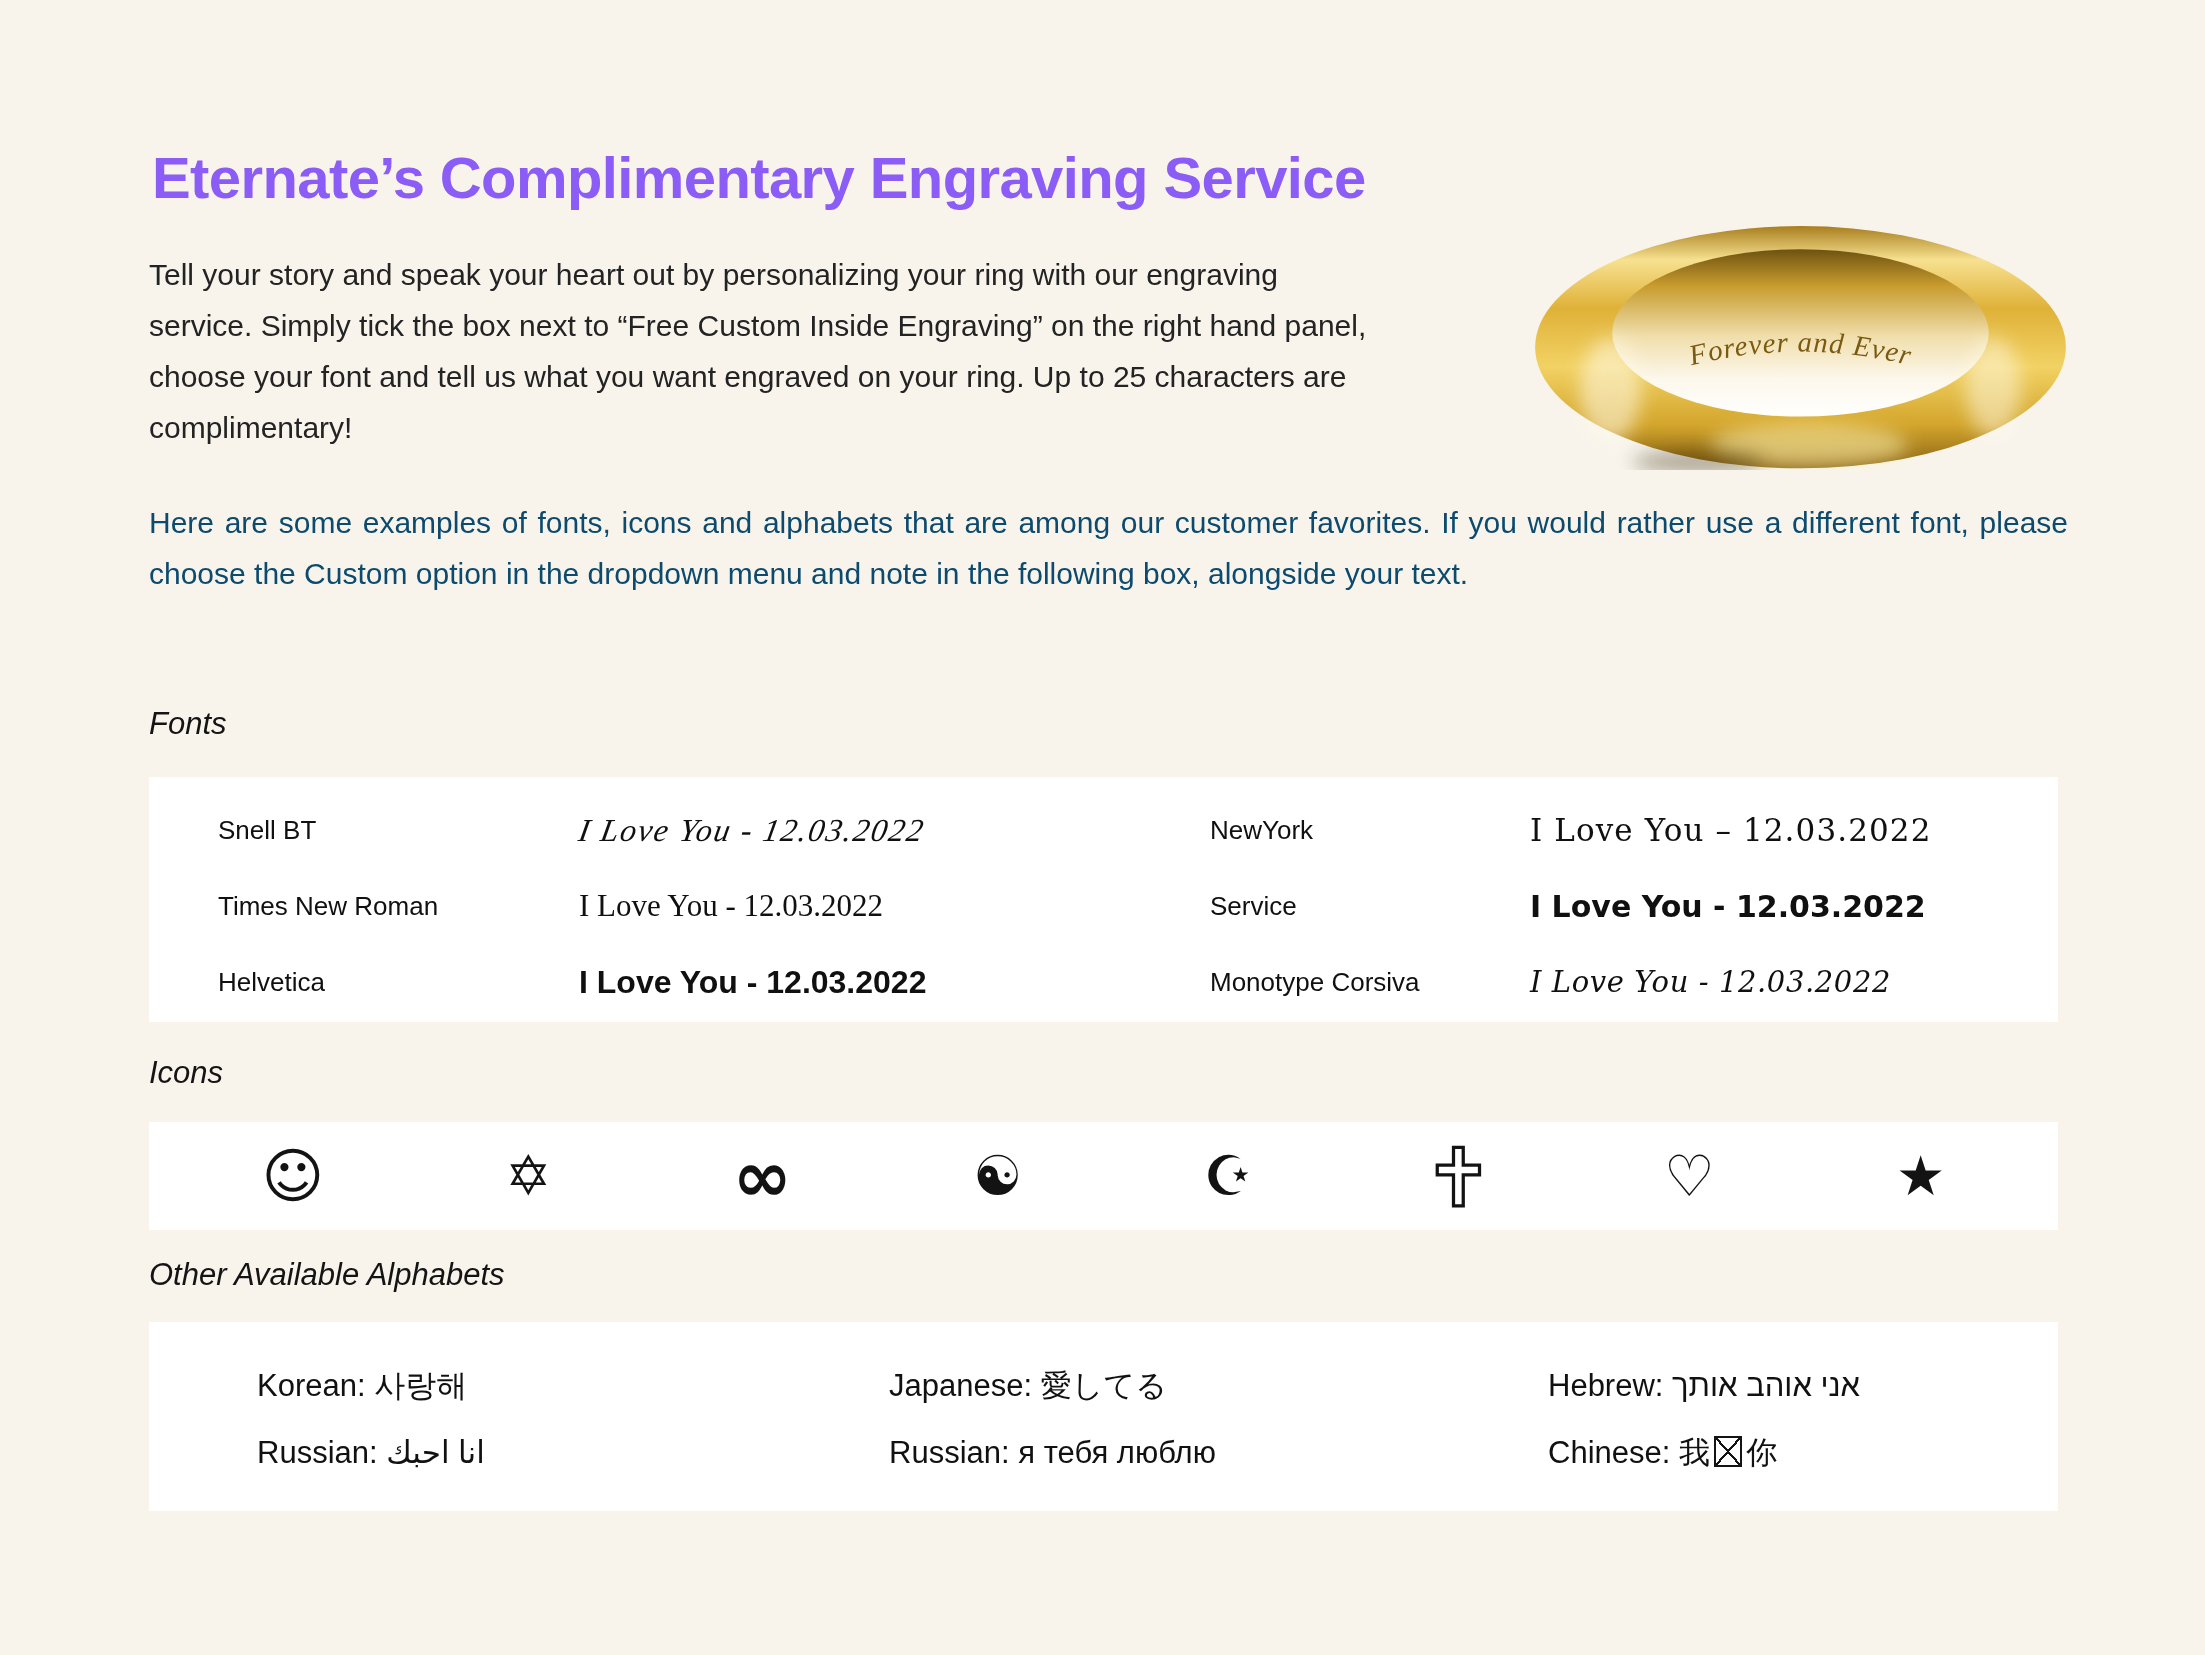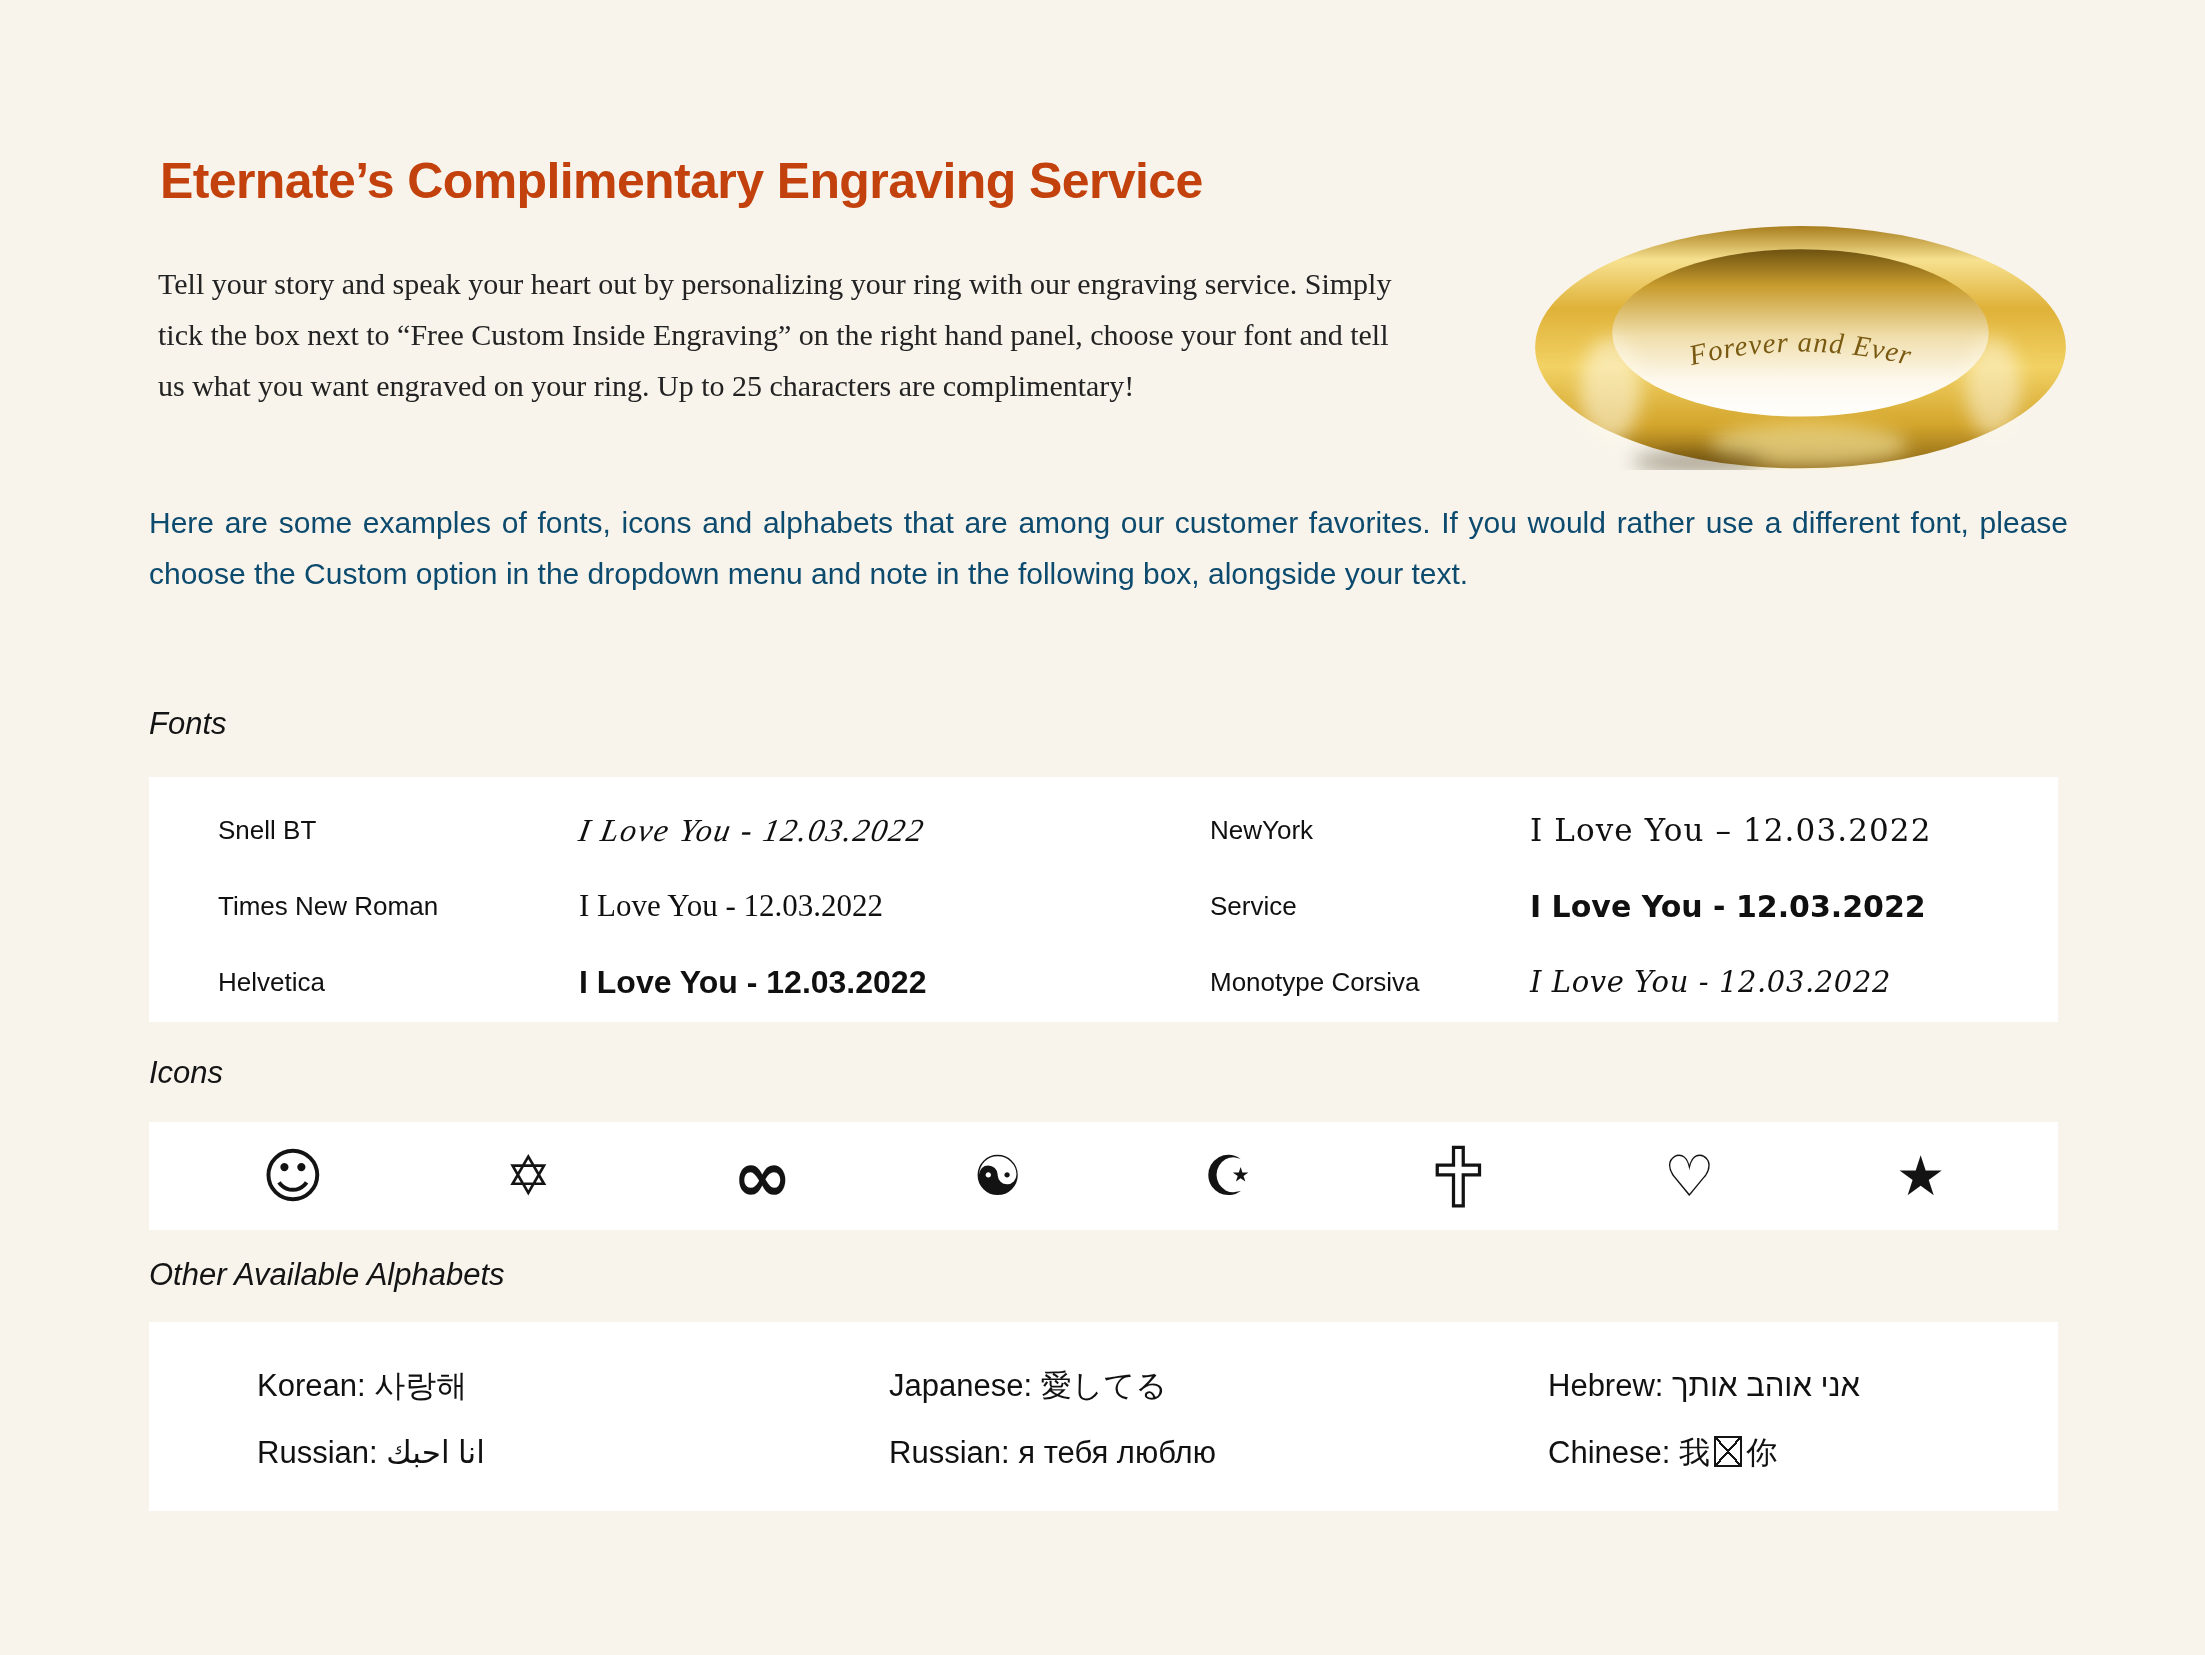--- a/index.html
+++ b/index.html
@@ -3,26 +3,26 @@
 <meta charset="utf-8">
 <style>
   html,body{margin:0;padding:0;}
   body{
     width:2205px;height:1656px;position:relative;overflow:hidden;
     background:#f8f4ec;
     font-family:"Liberation Sans","DejaVu Sans",sans-serif;
     color:#1d1d1d;
   }
   .page-title{
-    position:absolute;left:148px;top:142px;margin:12px;
-    font-size:50px;line-height:1.1;font-weight:700;letter-spacing:-0.6px;color:#c2410c;
+    position:absolute;left:148px;top:142px;margin:4px;
+    font-size:58px;line-height:1.1;font-weight:700;letter-spacing:-0.6px;color:#8b5cf6;
   }
   .intro{
-    position:absolute;left:149px;top:249px;width:1235px;margin:9px;
-    font-size:30px;line-height:51px;color:#232323;font-family:Liberation Serif, serif;
+    position:absolute;left:149px;top:249px;width:1235px;margin:0;
+    font-size:30px;line-height:51px;color:#232323;
   }
   .ring-wrap{position:absolute;left:1533px;top:225px;width:535px;height:245px;}
   .ring-wrap svg{width:100%;height:100%;display:block;}
   .note{
     position:absolute;left:149px;top:497px;width:1919px;margin:0;
     font-size:30px;line-height:51px;color:#0c4a6e;text-align:justify;
   }
   .section-label{
     position:absolute;left:149px;margin:0;
     font-size:31px;line-height:1.2;font-weight:400;color:#141414;font-style:italic;

